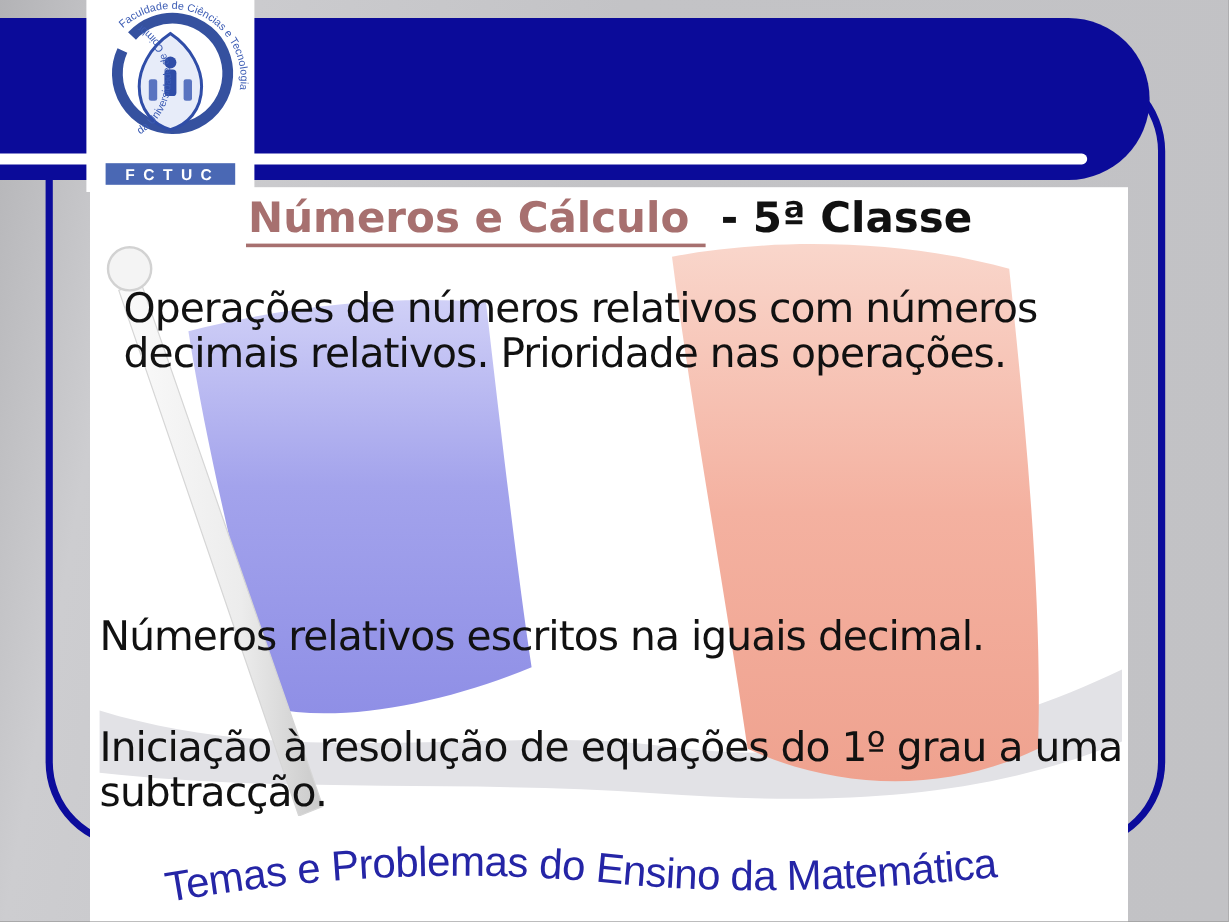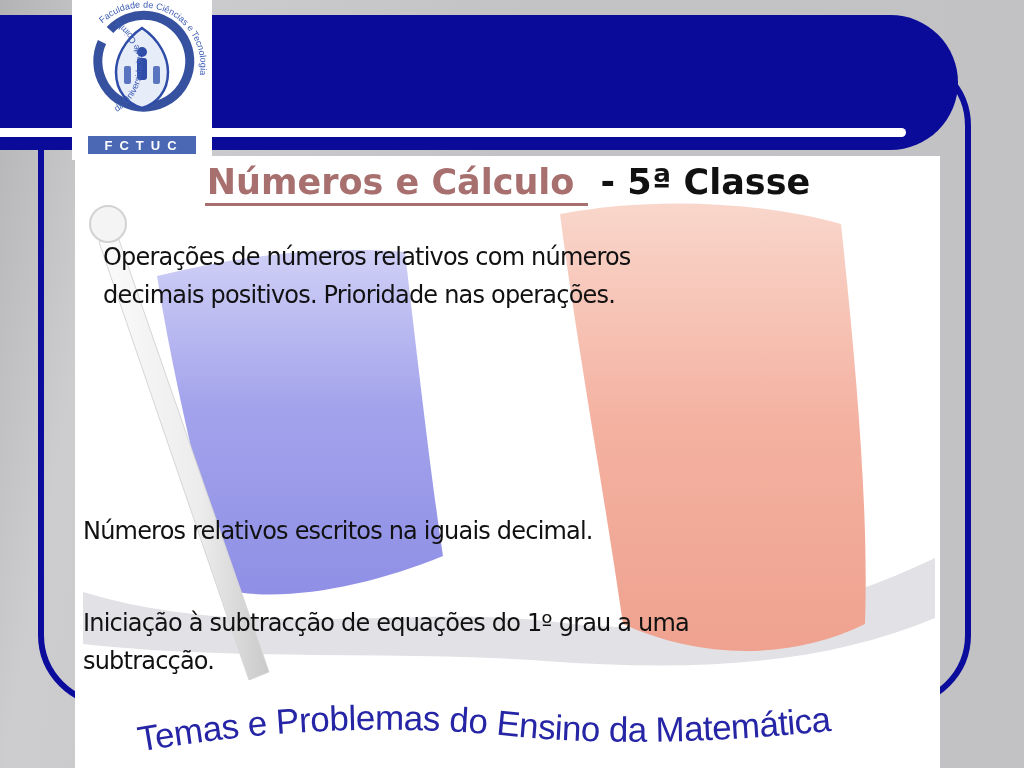--- a/index.html
+++ b/index.html
@@ -41,21 +41,21 @@
   .content-text{position:absolute;left:0;top:0;width:865px;height:524px;}
   .section-heading{
     position:absolute;left:0;top:6px;width:865px;text-align:center;
     font-family:"DejaVu Sans",sans-serif;font-size:35px;font-weight:bold;
     color:#111;white-space:nowrap;
   }
   .heading-link{
     color:#a7706f;border-bottom:3px solid #a7706f;padding:0 14px 1px 2px;
   }
   .para{
-    position:absolute;font-family:"DejaVu Sans",sans-serif;font-size:24px;
+    position:absolute;font-family:"DejaVu Sans",sans-serif;font-size:34px;
     color:#111;letter-spacing:-0.8px;line-height:38px;white-space:nowrap;
   }
   .p1{left:28px;top:82px;}
   .p2{left:8px;top:202px;}
   .p3{left:8px;top:356px;}
   .p4{left:8px;top:448px;}
   
   .footer-art{position:absolute;left:110px;top:698px;width:800px;height:70px;z-index:3;}
 </style>
 </head>
@@ -129,30 +129,30 @@
     </svg>
 
     <div class="content-text">
       <div class="section-heading">
         <span class="heading-link">Números e Cálculo</span>
         <span>- 5ª Classe</span>
       </div>
 
       <div class="para p1">
         <div>Operações de números relativos com números</div>
-        <div>decimais positivos. Prioridade nas operações.</div>
+        <div>decimais relativos. Prioridade nas operações.</div>
       </div>
 
 
       <div class="para p3">
         <div>Números relativos escritos na iguais decimal.</div>
       </div>
 
       <div class="para p4">
-        <div>Iniciação à subtracção de equações do 1º grau a uma</div>
+        <div>Iniciação à resolução de equações do 1º grau a uma</div>
         <div>subtracção.</div>
       </div>
     </div>
   </div>
 
   <svg class="footer-art" viewBox="0 0 800 70">
     <defs>
       <path id="footerWave" d="M 28,54 Q 220,20 400,38 Q 560,54 780,26" fill="none"></path>
     </defs>
     <text font-family="Liberation Sans, sans-serif" font-size="35" fill="#2525a6" letter-spacing="-0.5">

